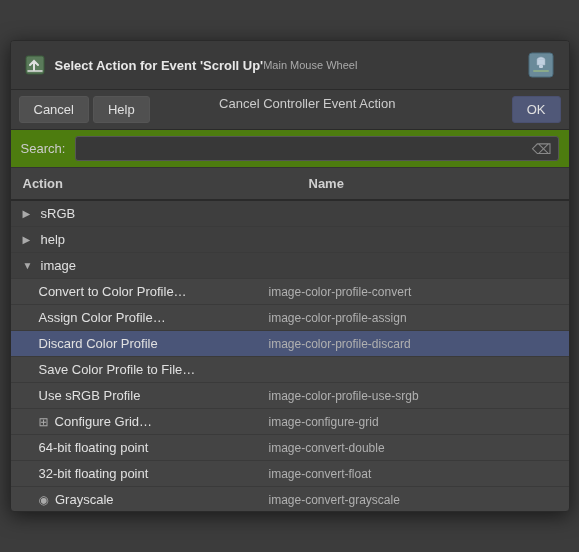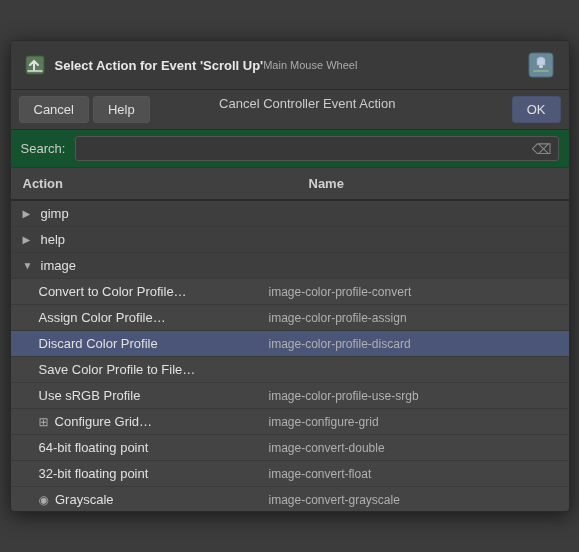--- a/index.html
+++ b/index.html
@@ -94,21 +94,21 @@
       text-align: center;
       font-size: 13px;
       color: #cccccc;
       font-weight: 500;
     }
     .search-bar {
       display: flex;
       align-items: center;
       padding: 6px 10px;
       gap: 6px;
-      background: #14532d;
+      background: #4d7c0f;
       border-bottom: 1px solid #333;
     }
     .search-label {
       font-size: 13px;
       color: #ccc;
       min-width: 48px;
     }
     .search-input-wrap {
       flex: 1;
       display: flex;
@@ -246,21 +246,21 @@
   <div class="table-header">
     <div class="col-action">Action</div>
     <div class="col-name">Name</div>
   </div>
 
   <div class="scrollable">
 
     <div class="table-row category-row">
       <div class="row-action">
         <span class="expand-icon">▶</span>
-        <span>gimp</span>
+        <span>sRGB</span>
       </div>
       <div class="row-name"></div>
     </div>
 
     <div class="table-row category-row">
       <div class="row-action">
         <span class="expand-icon">▶</span>
         <span>help</span>
       </div>
       <div class="row-name"></div>

